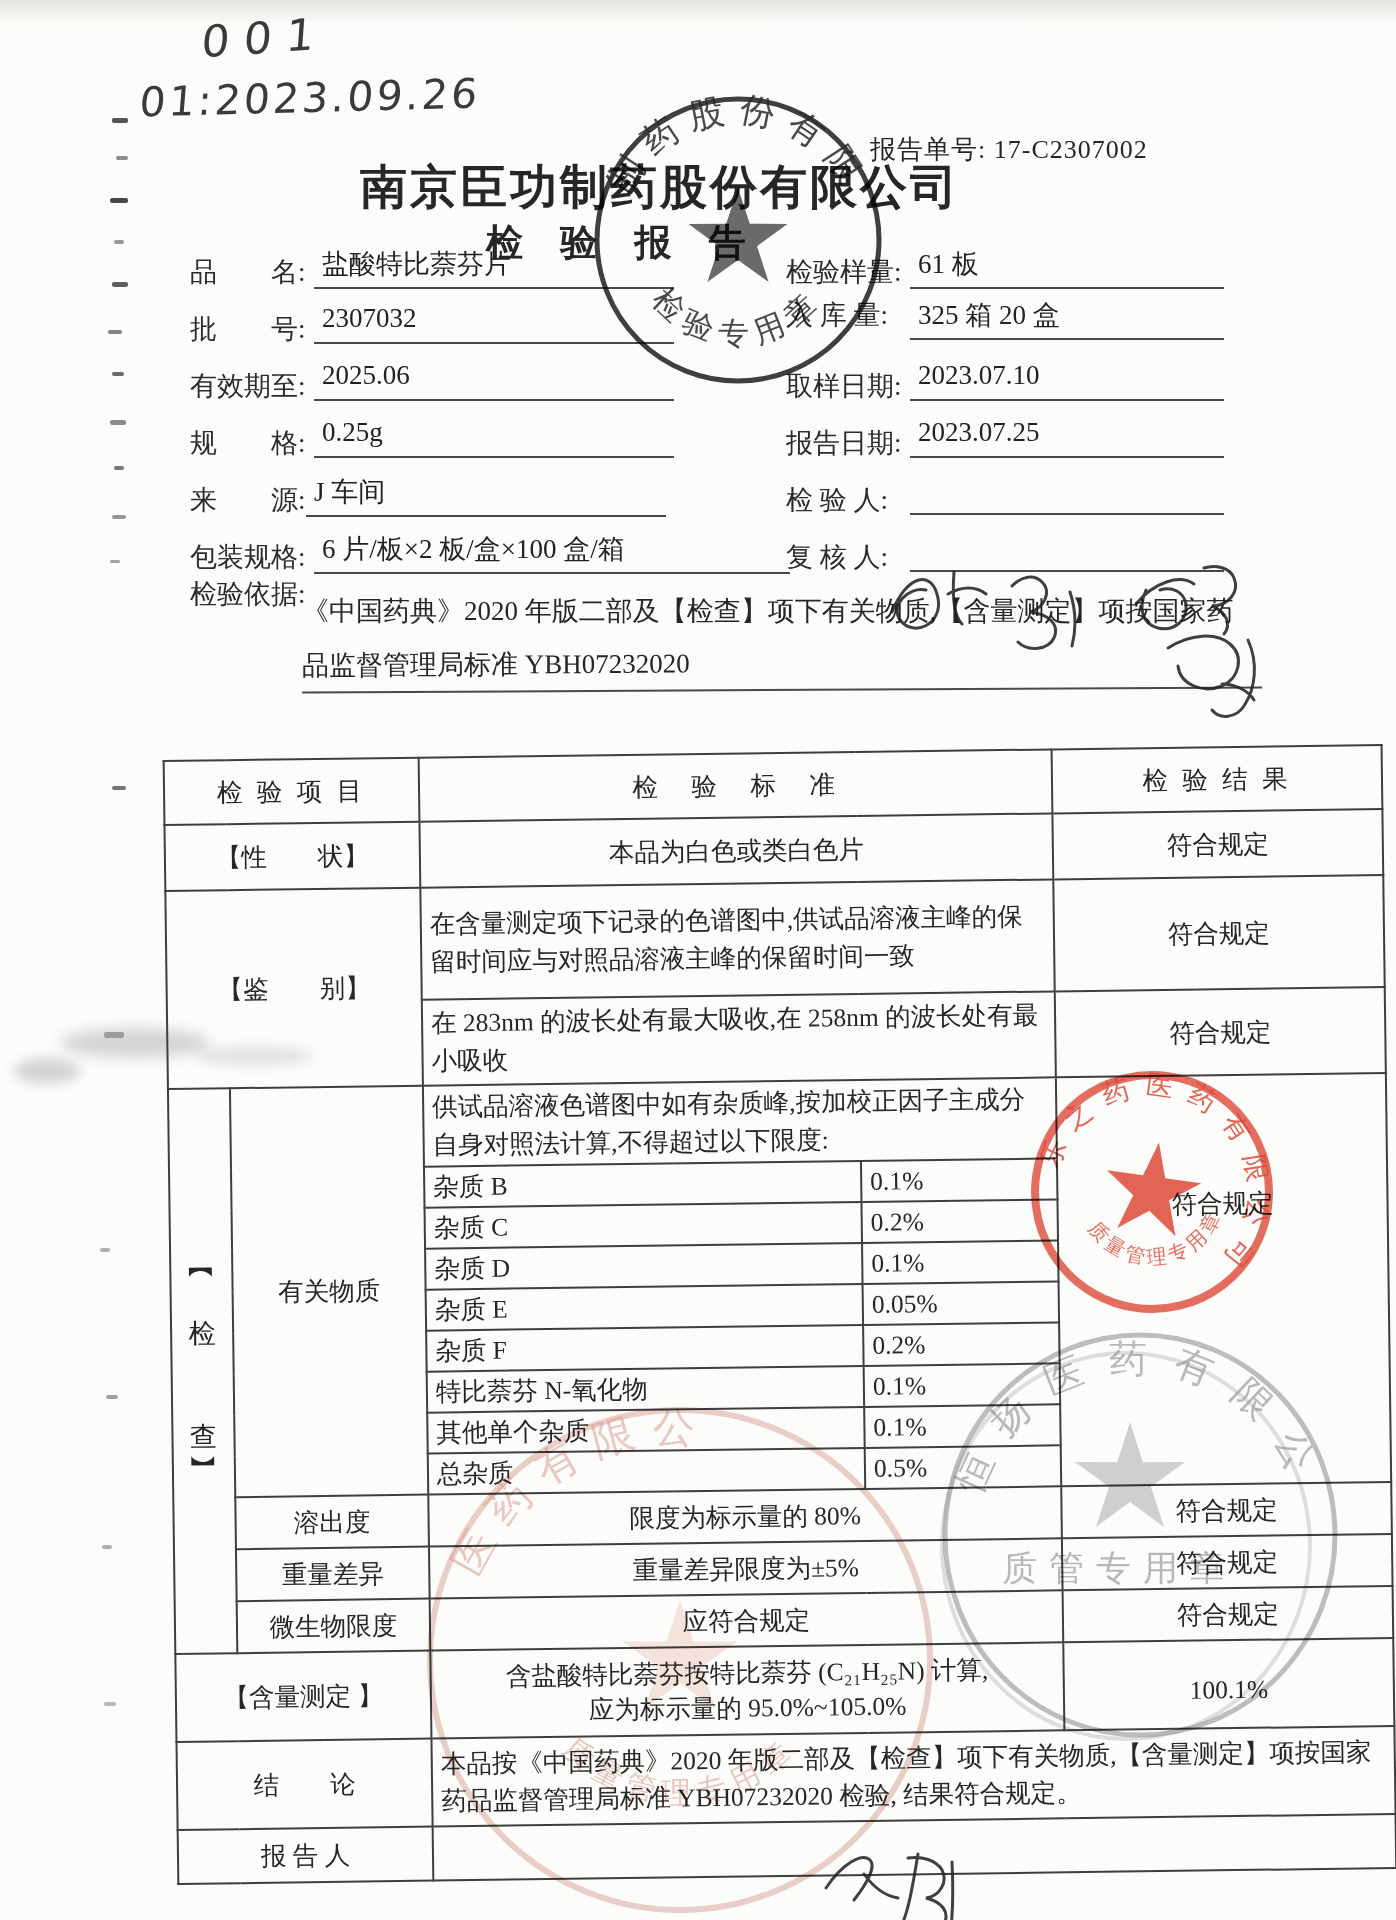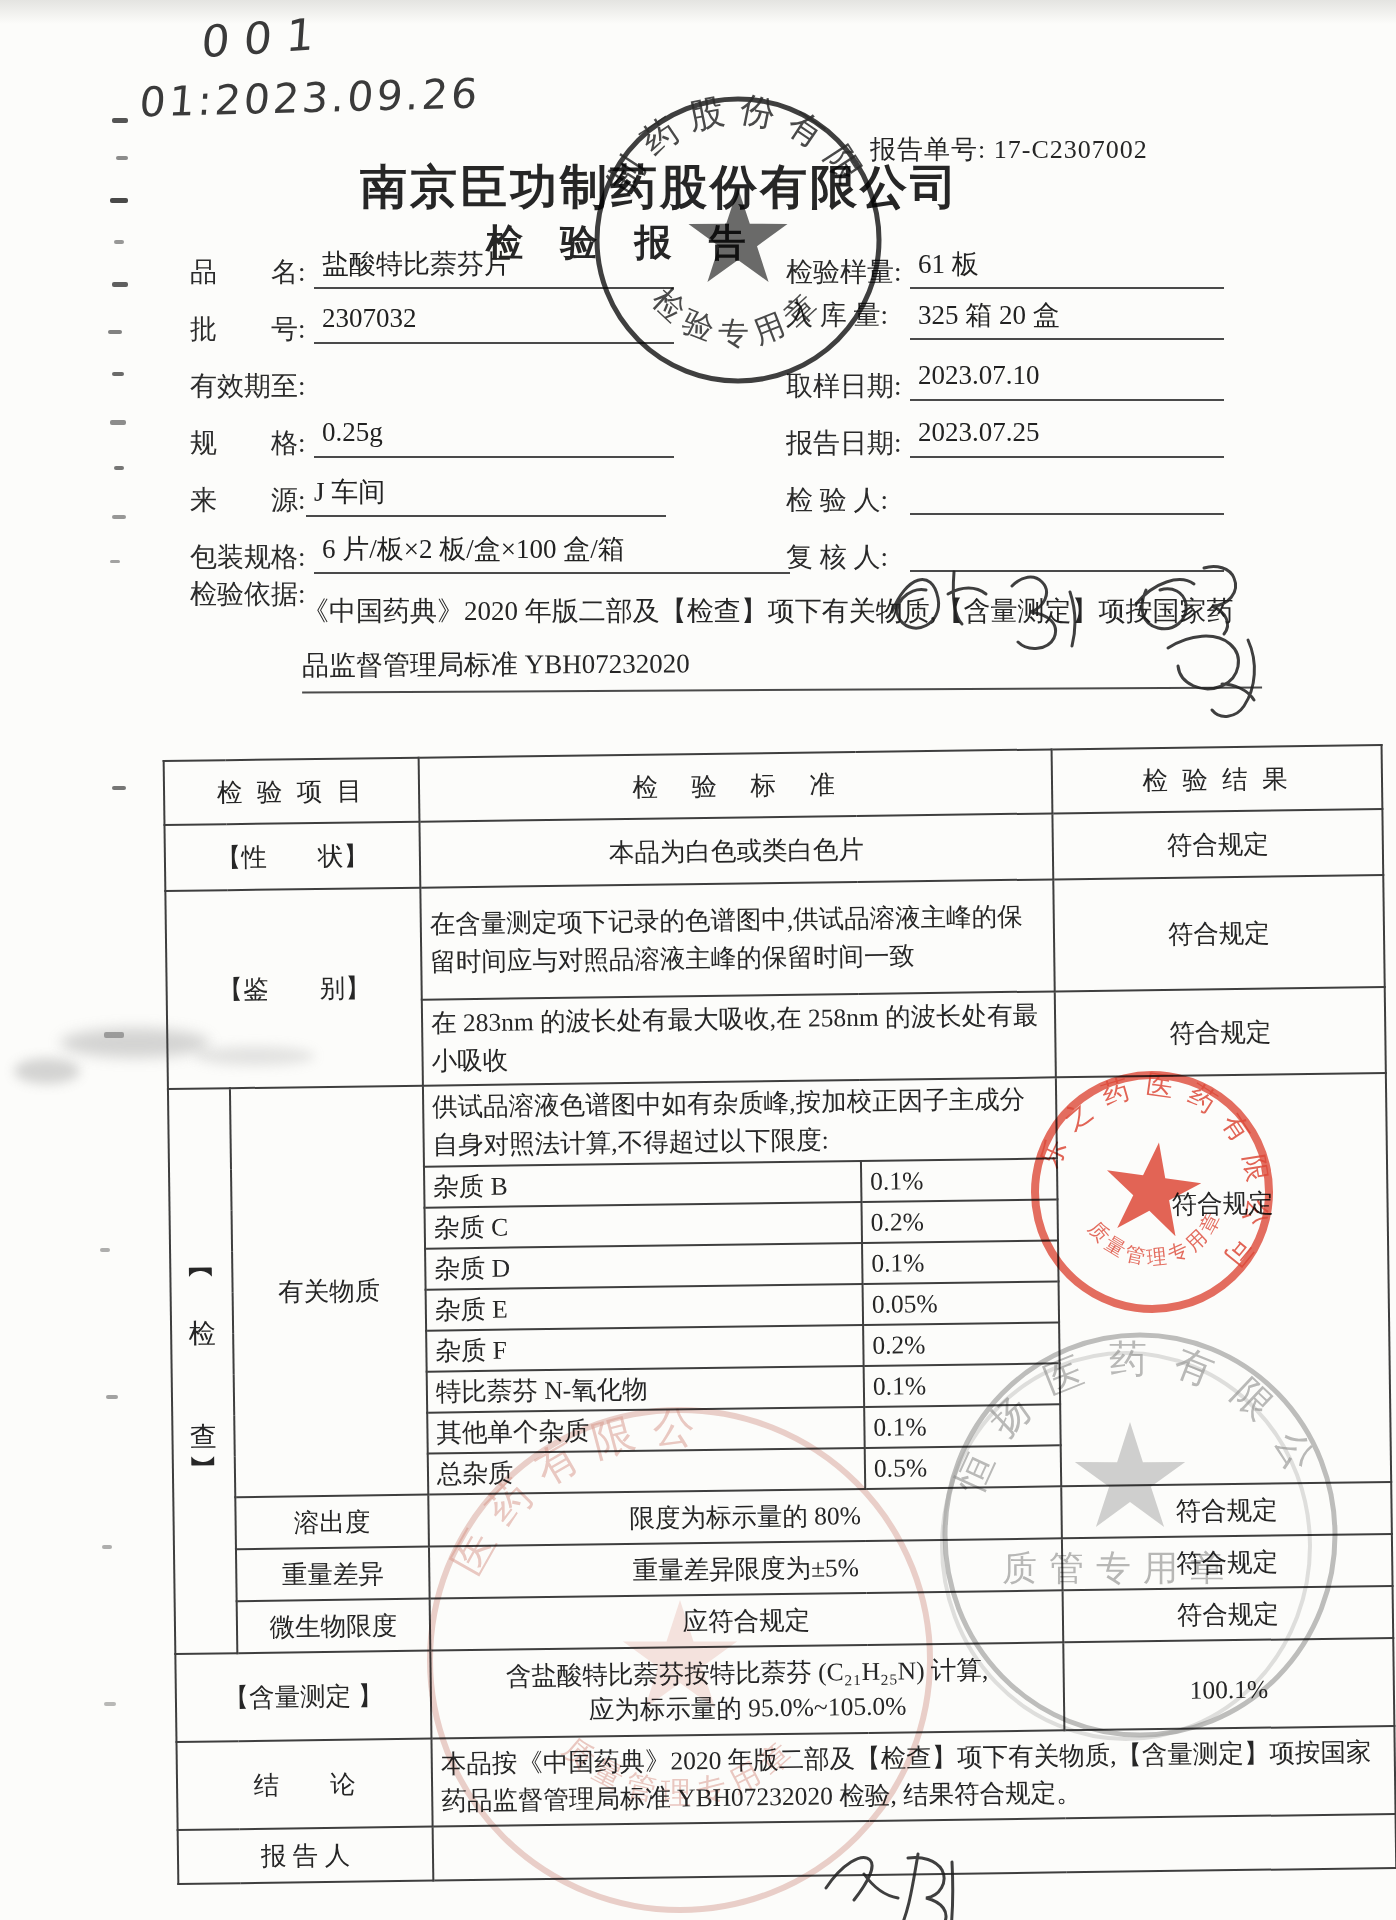--- a/index.html
+++ b/index.html
@@ -64,20 +64,21 @@
   <div class="abs" id="reportNo"><span>报告单号:</span> <span>17-C2307002</span></div>
 
   <div class="abs" id="docTitle">检 验 报 告</div>
   <div class="abs" id="companyTitle">南京臣功制药股份有限公司</div>
 
   <div class="abs flabel" style="left:190px;top:254px">品　　名:</div>
   <div class="abs fvalue" style="left:302px;top:246px;width:352px">盐酸特比萘芬片</div>
   <div class="abs flabel" style="left:190px;top:311px">批　　号:</div>
   <div class="abs fvalue" style="left:302px;top:303px;width:352px">2307032</div>
   <div class="abs flabel" style="left:190px;top:368px">有效期至:</div>
+  <div class="abs fvalue" style="left:302px;top:360px;width:352px">2025.06</div>
   <div class="abs flabel" style="left:190px;top:425px">规　　格:</div>
   <div class="abs fvalue" style="left:302px;top:417px;width:352px">0.25g</div>
   <div class="abs flabel" style="left:190px;top:482px">来　　源:</div>
   <div class="abs fvalue" style="left:294px;top:474px;width:352px">J 车间</div>
   <div class="abs flabel" style="left:190px;top:539px">包装规格:</div>
   <div class="abs fvalue" style="left:302px;top:531px;width:468px">6 片/板×2 板/盒×100 盒/箱</div>
 
   <div class="abs flabel" style="left:786px;top:254px">检验样量:</div>
   <div class="abs fvalue" style="left:898px;top:246px;width:306px">61 板</div>
   <div class="abs flabel" style="left:786px;top:297px">入 库 量:</div>

